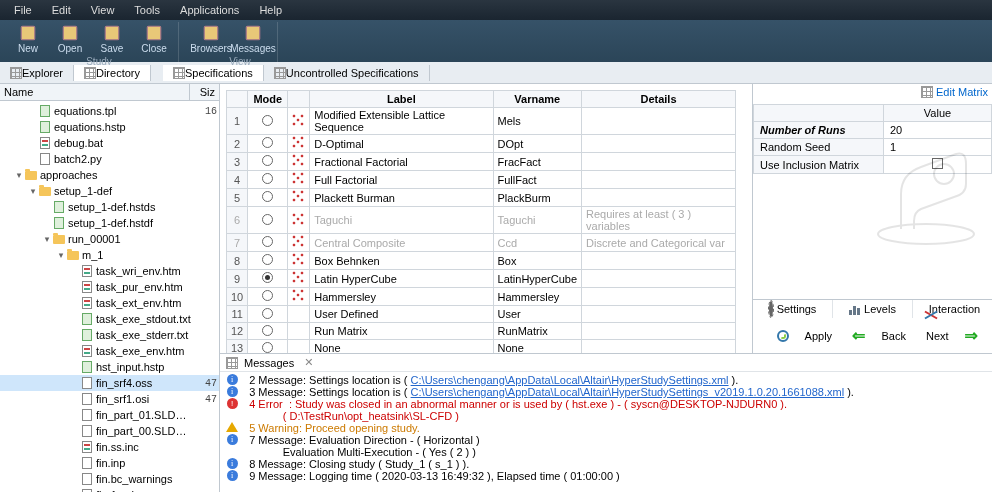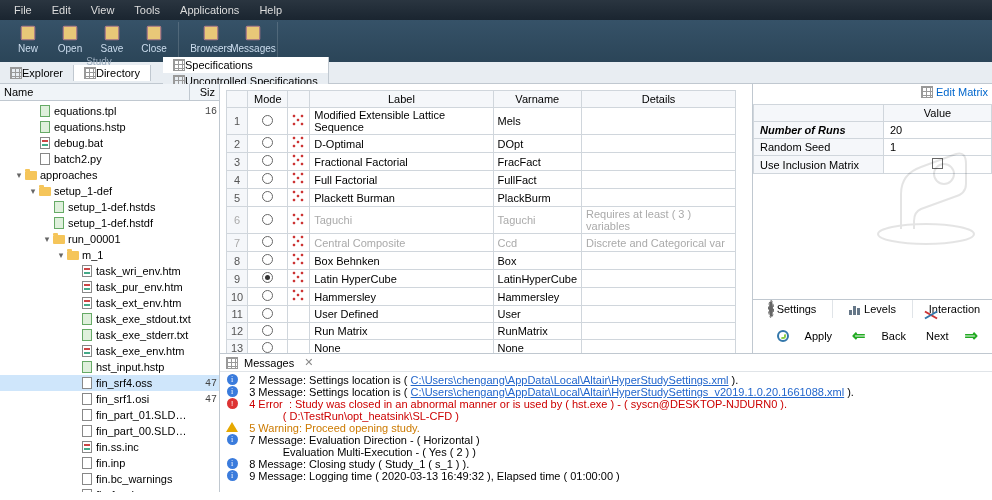--- a/index.html
+++ b/index.html
@@ -16,21 +16,21 @@
 .ribbon-btn { display: flex; flex-direction: column; align-items: center; width: 40px; padding: 2px; cursor: pointer; }
 .ribbon-btn svg { width: 18px; height: 18px; }
 .ribbon-btn span { font-size: 10px; color: #cde; margin-top: 1px; }
 .ribbon-group-label { font-size: 10px; color: #9ab; margin-left: 16px; }
 
 
 .tabbar { height: 22px; background: #e8edf2; display: flex; align-items: center; border-bottom: 1px solid #c0c8d0; }
 .tabbar .tab { display: flex; align-items: center; padding: 2px 10px; border-right: 1px solid #c0c8d0; background: #e8edf2; }
 .tabbar .tab.active { background: #fff; }
 .tabbar .left { display:flex; }
-.tabbar .right { display:flex; margin-left:12px;flex-direction:column; }
+.tabbar .right { display:flex; margin-left:12px; }
 .tabicon { width:12px; height:12px; }
 
 
 .main { display: flex; height: 408px; }
 
 
 .explorer { width: 220px; border-right: 1px solid #c0c8d0; background: #fff; display:flex; flex-direction:column; }
 .exp-header { display:flex; background:#f0f4f8; border-bottom:1px solid #c0c8d0; font-size:11px; }
 .exp-header span:first-child { flex:1; padding:2px 4px; }
 .exp-header span:last-child { width:30px; padding:2px 4px; text-align:right; border-left:1px solid #c0c8d0;}
@@ -42,21 +42,21 @@
 .tree-row .lbl { flex:1; overflow:hidden; text-overflow:ellipsis; }
 .tree-row .siz { width:24px; text-align:right; color:#444; font-size:10px;font-family:Liberation Mono, monospace; }
 .ind1{padding-left:14px}.ind2{padding-left:28px}.ind3{padding-left:42px}.ind4{padding-left:56px}.ind5{padding-left:70px}
 
 
 .center { flex:1; display:flex; flex-direction:column; background:#fff; }
 .center-top { flex:1; display:flex; border-bottom:1px solid #c0c8d0; overflow:hidden; position:relative; }
 .doe-wrap { flex:1; overflow:auto; padding:6px; }
 table.doe { border-collapse:collapse; width:510px; }
 table.doe th, table.doe td { border:1px solid #d0d6dc; padding:1px 4px; height:17px; font-size:11px; }
-table.doe th { background:#f5f7fa; font-weight:normal; text-align:center; }
+table.doe th { background:#f5f7fa; font-weight:bold; text-align:center; }
 table.doe td.rn { background:#f5f7fa; text-align:center; width:20px; color:#555; }
 table.doe td.mode { text-align:center; width:40px; }
 table.doe td.icn { width:20px; text-align:center; }
 table.doe tr.dim td { color:#aaa; }
 .radio { display:inline-block; width:11px; height:11px; border:1px solid #666; border-radius:50%; position:relative; }
 .radio.on::after { content:""; position:absolute; inset:2px; background:#333; border-radius:50%; }
 
 
 .rpanel { width:240px; border-left:1px solid #c0c8d0; display:flex; flex-direction:column; position:relative; }
 .rpanel .editbtn { position:absolute; top:2px; right:4px; color:#0066cc; font-size:11px; display:flex; align-items:center; gap:3px; }

